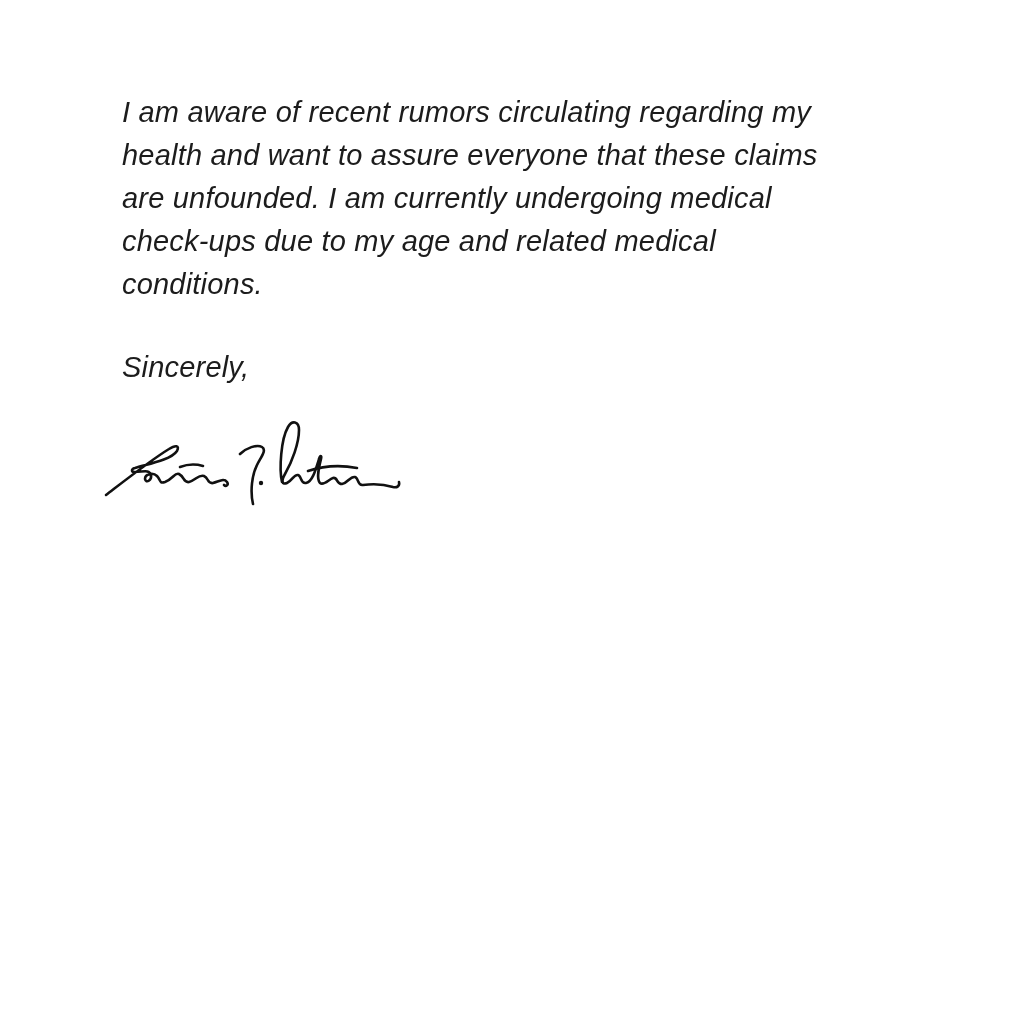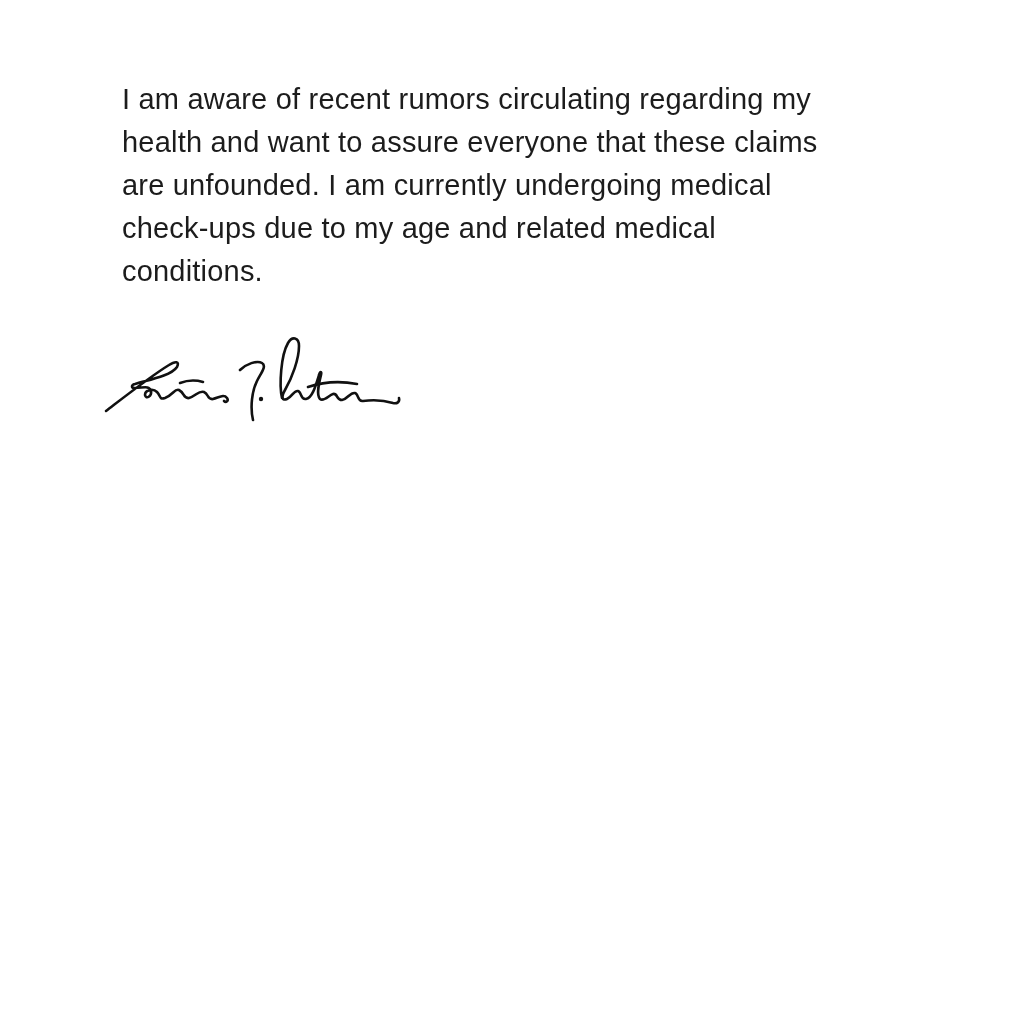--- a/index.html
+++ b/index.html
@@ -10,25 +10,26 @@
   .canvas {
     position: relative;
     width: 1024px;
     height: 1024px;
     background: #ffffff;
     overflow: hidden;
     font-family: "Liberation Sans", sans-serif;
   }
   .letter {
     position: absolute;
-    top: 0;
+    top: 13px;
     left: 122px;
     width: 810px;
     padding-top: 78px;
     color: #1c1c1c;
+    font-style: italic;
   }
   .letter p {
     margin: 0 0 40px 0;
     font-size: 29px;
     line-height: 43px;
     letter-spacing: 0.2px;
     white-space: pre-line;
   }
   .closing {
     margin: 1px 0 0 0 !important;
@@ -54,20 +55,21 @@
 </head>
 <body>
 
 <div class="canvas" style="background: rgb(255, 255, 255);">
   <div class="letter" style="color: rgb(28, 28, 28);">
     <p>I am aware of recent rumors circulating regarding my
 health and want to assure everyone that these claims
 are unfounded. I am currently undergoing medical
 check-ups due to my age and related medical
 conditions.</p>
+    <p class="closing">Sincerely,</p>
     <div class="signature-block">
       <svg viewBox="0 0 300 100" xmlns="http://www.w3.org/2000/svg" aria-hidden="true">
 
         <path class="sig-stroke" d="M 3 78
           C 20 65, 48 43, 66 32
           C 72 28, 77 28, 74 34
           C 68 43, 45 47, 32 51
           C 28 52, 28 55, 32 55
           C 40 55, 46 52, 48 58
           C 49 63, 43 67, 42 62

